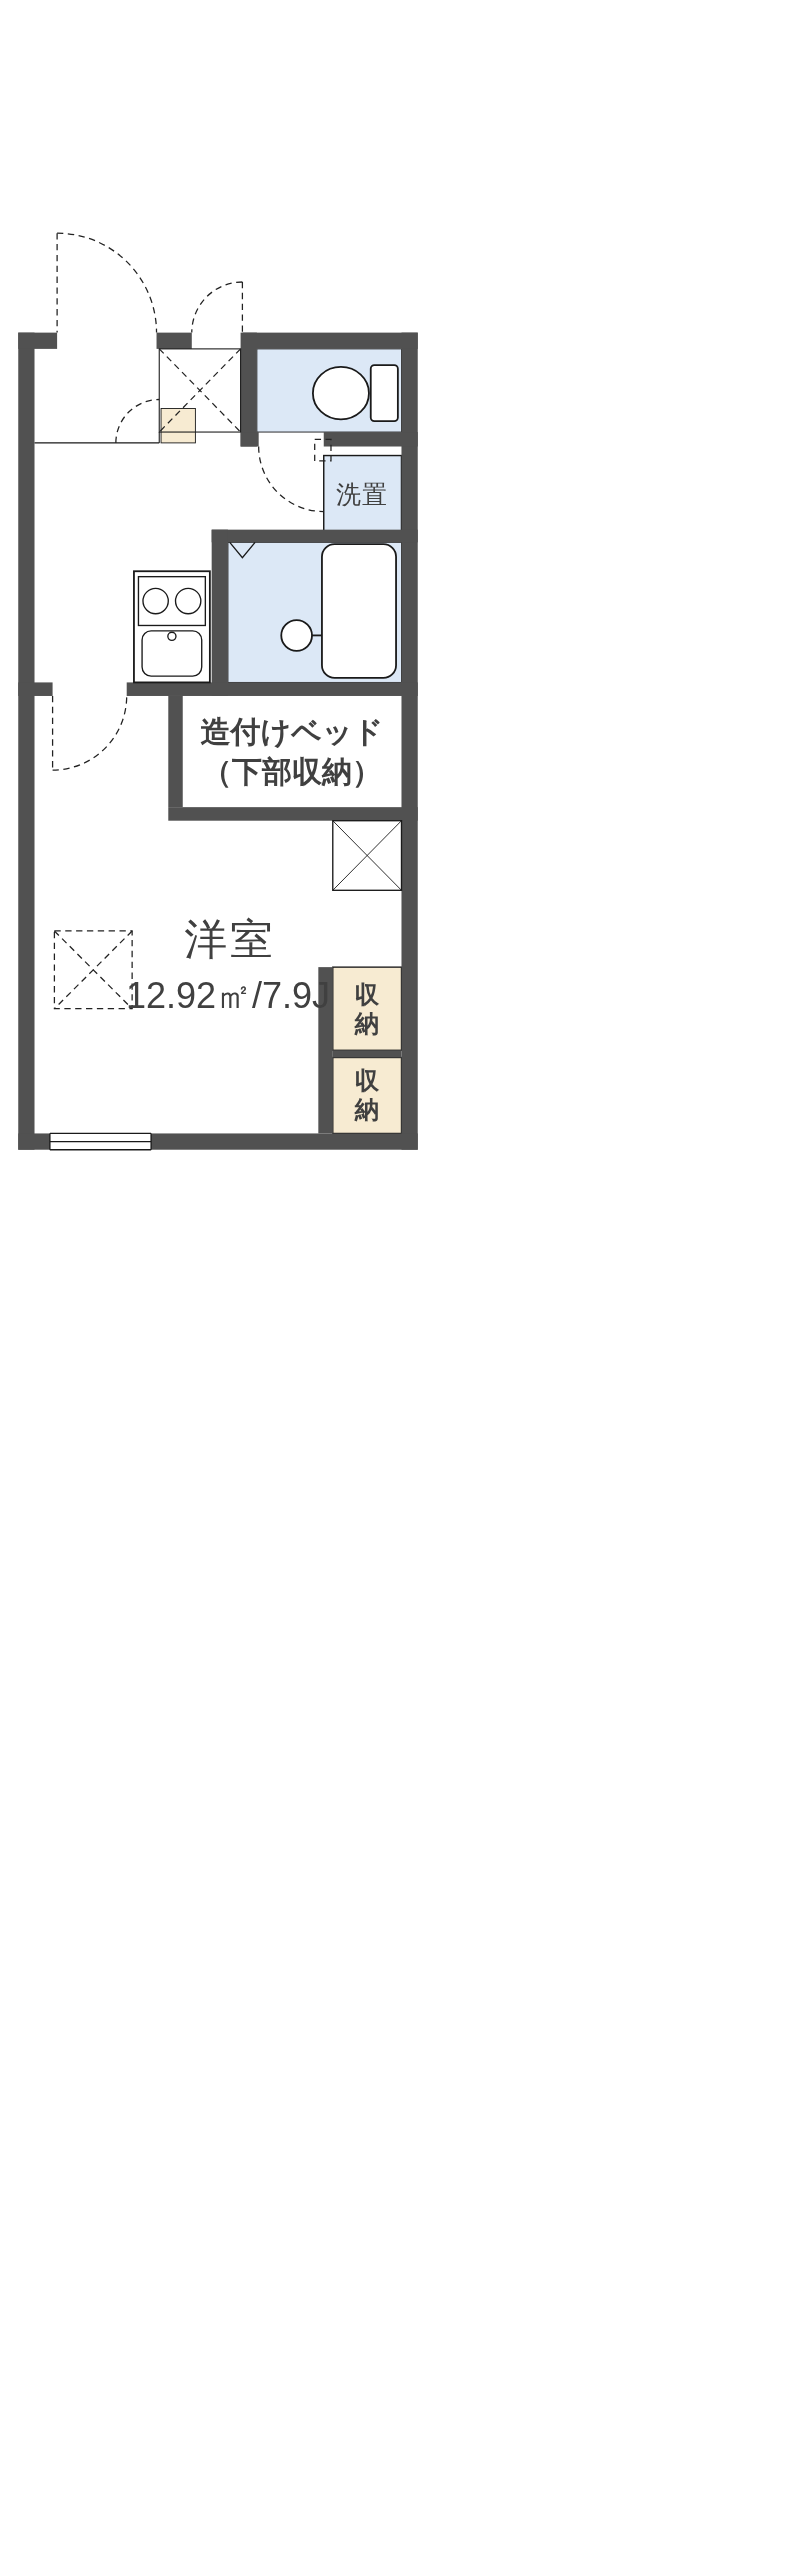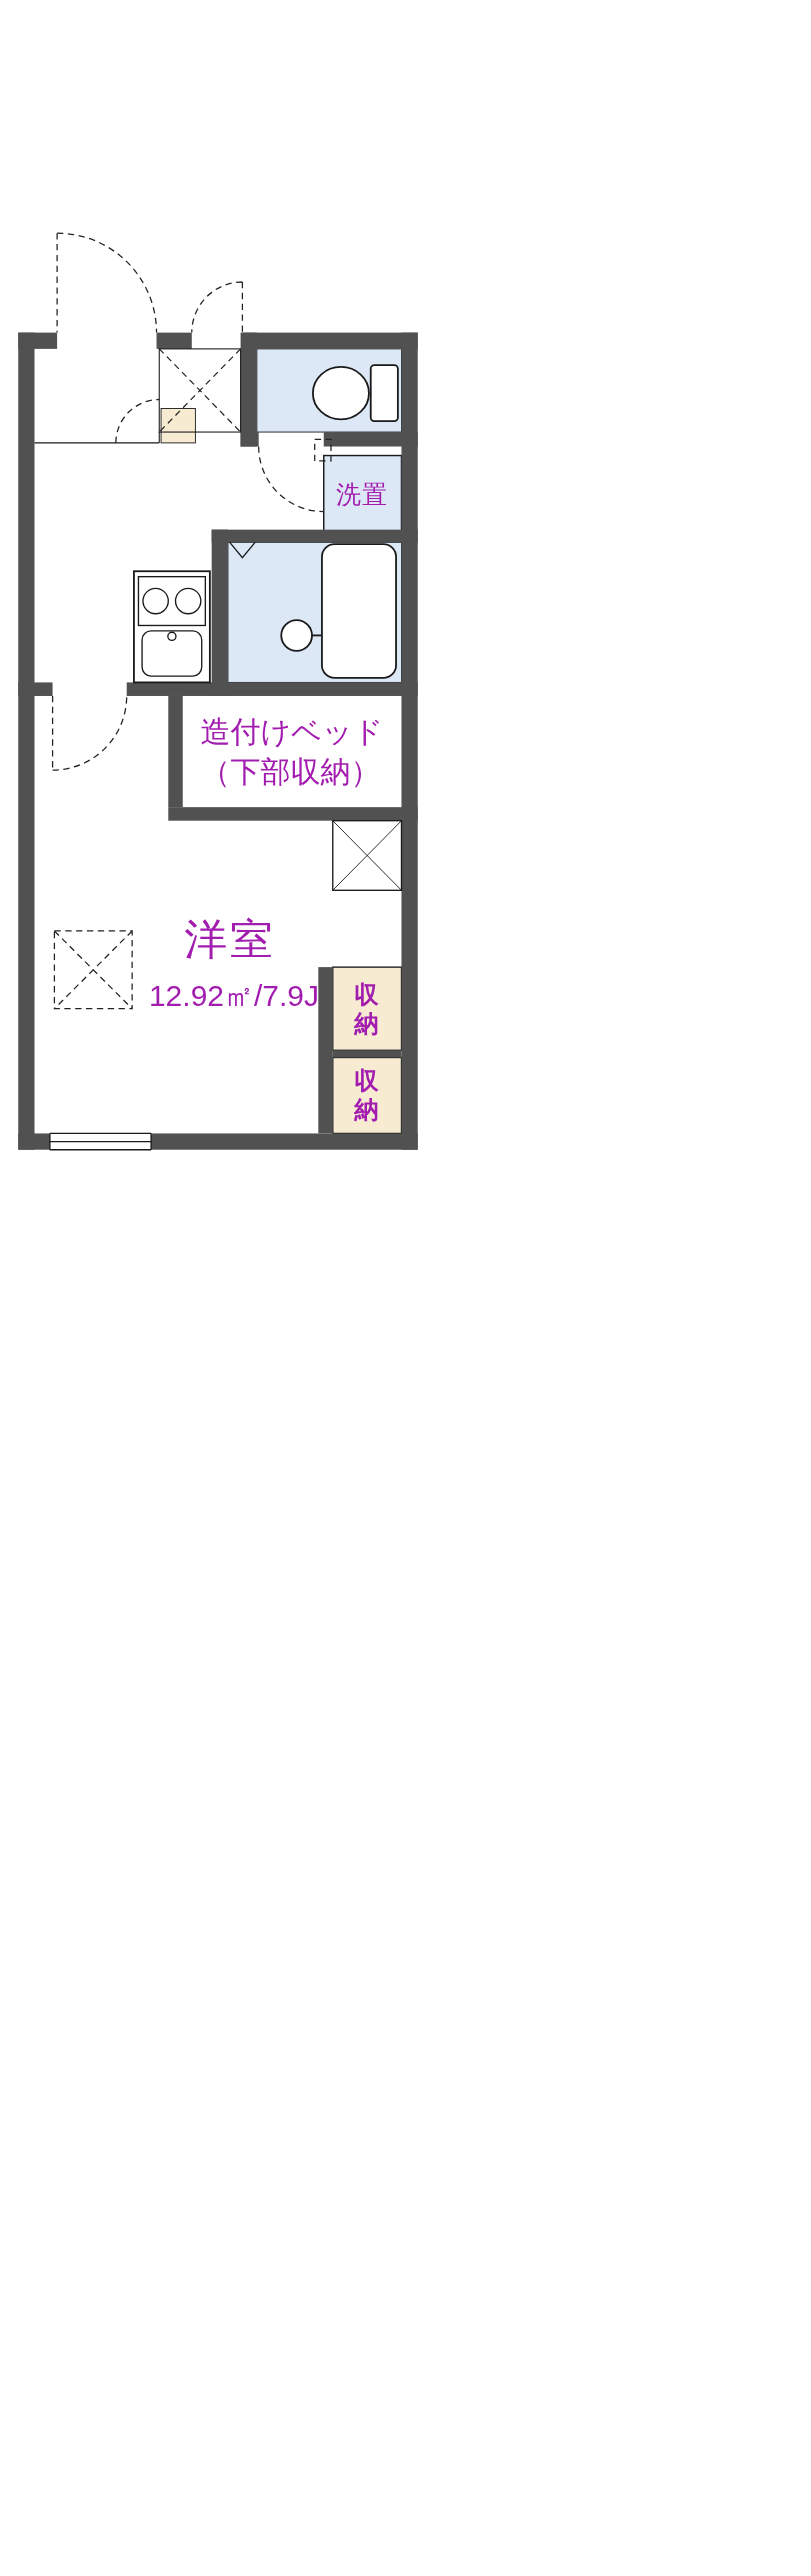--- a/index.html
+++ b/index.html
@@ -7,28 +7,29 @@
     position:relative;
     width:812px;height:2576px;
     background:#ffffff;
     font-family:"Liberation Sans", sans-serif;
     overflow:hidden;
   }
   .canvas svg{position:absolute;left:0;top:0;}
   .lbl{
     position:absolute;
     transform:translate(-50%,-50%);
-    color:#a21caf;
+    color:#404040;
     white-space:nowrap;
     z-index:2;
+    text-align:center;
   }
   .lbl-washer{left:362px;top:494px;font-size:25px;letter-spacing:0.9px;}
-  .lbl-bed{left:292px;top:752px;font-size:30px;line-height:1.32;}
+  .lbl-bed{left:292px;top:752px;font-size:30px;line-height:1.32;font-weight:bold;}
   .lbl-room-name{left:230px;top:940px;font-size:43px;letter-spacing:2.7px;}
-  .lbl-room-size{left:234px;top:996px;font-size:30px;}
+  .lbl-room-size{left:228px;top:996px;font-size:36px;}
   .lbl-vertical{
     width:1.05em;
     white-space:normal;
     word-break:break-all;
     line-height:1.2;
     font-size:24.4px;
     font-weight:bold;
   }
   .lbl-closet-top{left:367px;top:1009px;}
   .lbl-closet-bottom{left:367px;top:1095px;}

